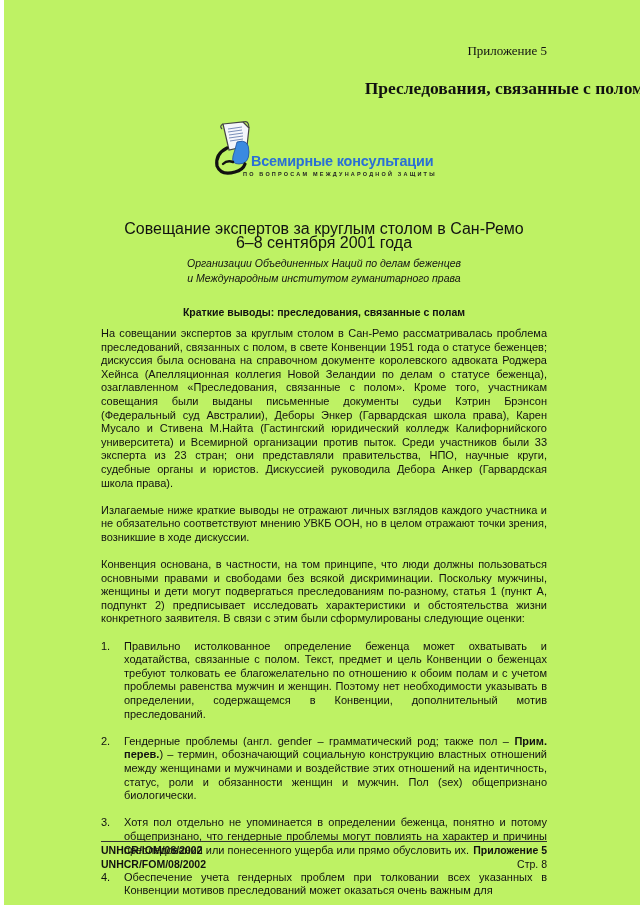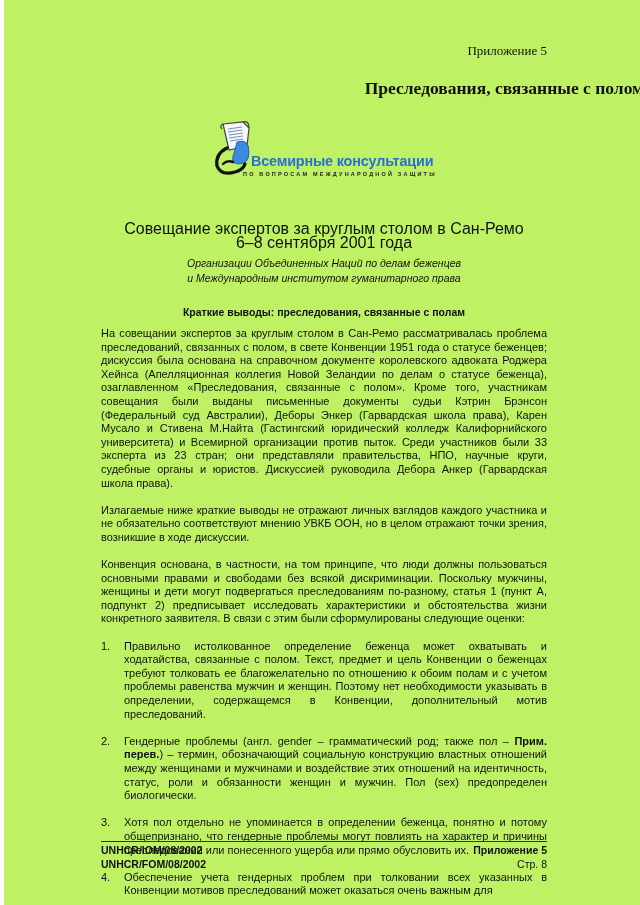--- a/index.html
+++ b/index.html
@@ -199,21 +199,21 @@
     <p>Излагаемые ниже краткие выводы не отражают личных взглядов каждого участника и не обязательно соответствуют мнению УВКБ ООН, но в целом отражают точки зрения, возникшие в ходе дискуссии.</p>
     <p>Конвенция основана, в частности, на том принципе, что люди должны пользоваться основными правами и свободами без всякой дискриминации. Поскольку мужчины, женщины и дети могут подвергаться преследованиям по-разному, статья 1 (пункт А, подпункт 2) предписывает исследовать характеристики и обстоятельства жизни конкретного заявителя. В связи с этим были сформулированы следующие оценки:</p>
 
     <ol>
       <li>
         <span class="num">1.</span>
         <span class="item-text">Правильно истолкованное определение беженца может охватывать и ходатайства, связанные с полом. Текст, предмет и цель Конвенции о беженцах требуют толковать ее благожелательно по отношению к обоим полам и с учетом проблемы равенства мужчин и женщин. Поэтому нет необходимости указывать в определении, содержащемся в Конвенции, дополнительный мотив преследований.</span>
       </li>
       <li>
         <span class="num">2.</span>
-        <span>Гендерные проблемы (англ. gender – грамматический род; также пол – </span><b>Прим. перев.</b><span>) – термин, обозначающий социальную конструкцию властных отношений между женщинами и мужчинами и воздействие этих отношений на идентичность, статус, роли и обязанности женщин и мужчин. Пол (sex) предопределен биологически.</span>
+        <span>Гендерные проблемы (англ. gender – грамматический род; также пол – </span><b>Прим. перев.</b><span>) – термин, обозначающий социальную конструкцию властных отношений между женщинами и мужчинами и воздействие этих отношений на идентичность, статус, роли и обязанности женщин и мужчин. Пол (sex) общепризнано биологически.</span>
       </li>
       <li>
         <span class="num">3.</span>
         <span class="item-text">Хотя пол отдельно не упоминается в определении беженца, понятно и потому общепризнано, что гендерные проблемы могут повлиять на характер и причины преследований или понесенного ущерба или прямо обусловить их.</span>
       </li>
       <li>
         <span class="num">4.</span>
         <span class="item-text">Обеспечение учета гендерных проблем при толковании всех указанных в Конвенции мотивов преследований может оказаться очень важным для</span>
       </li>
     </ol>

